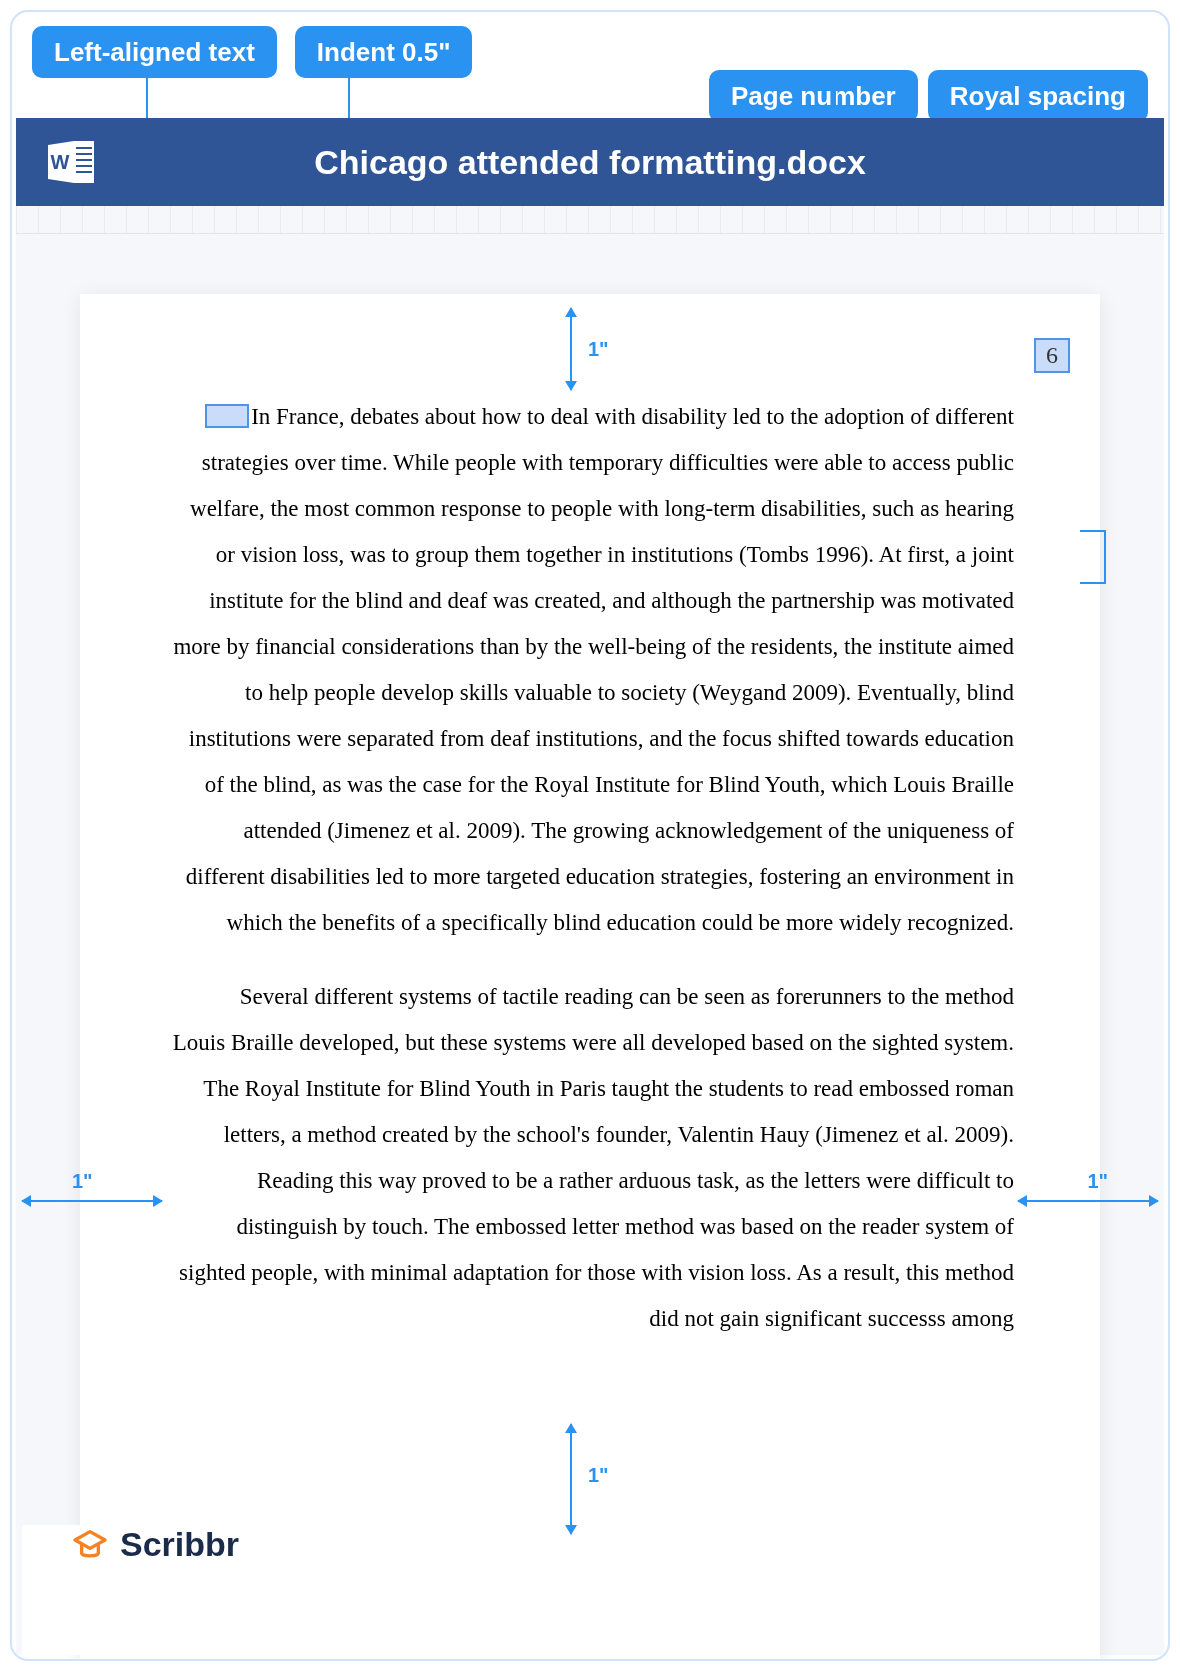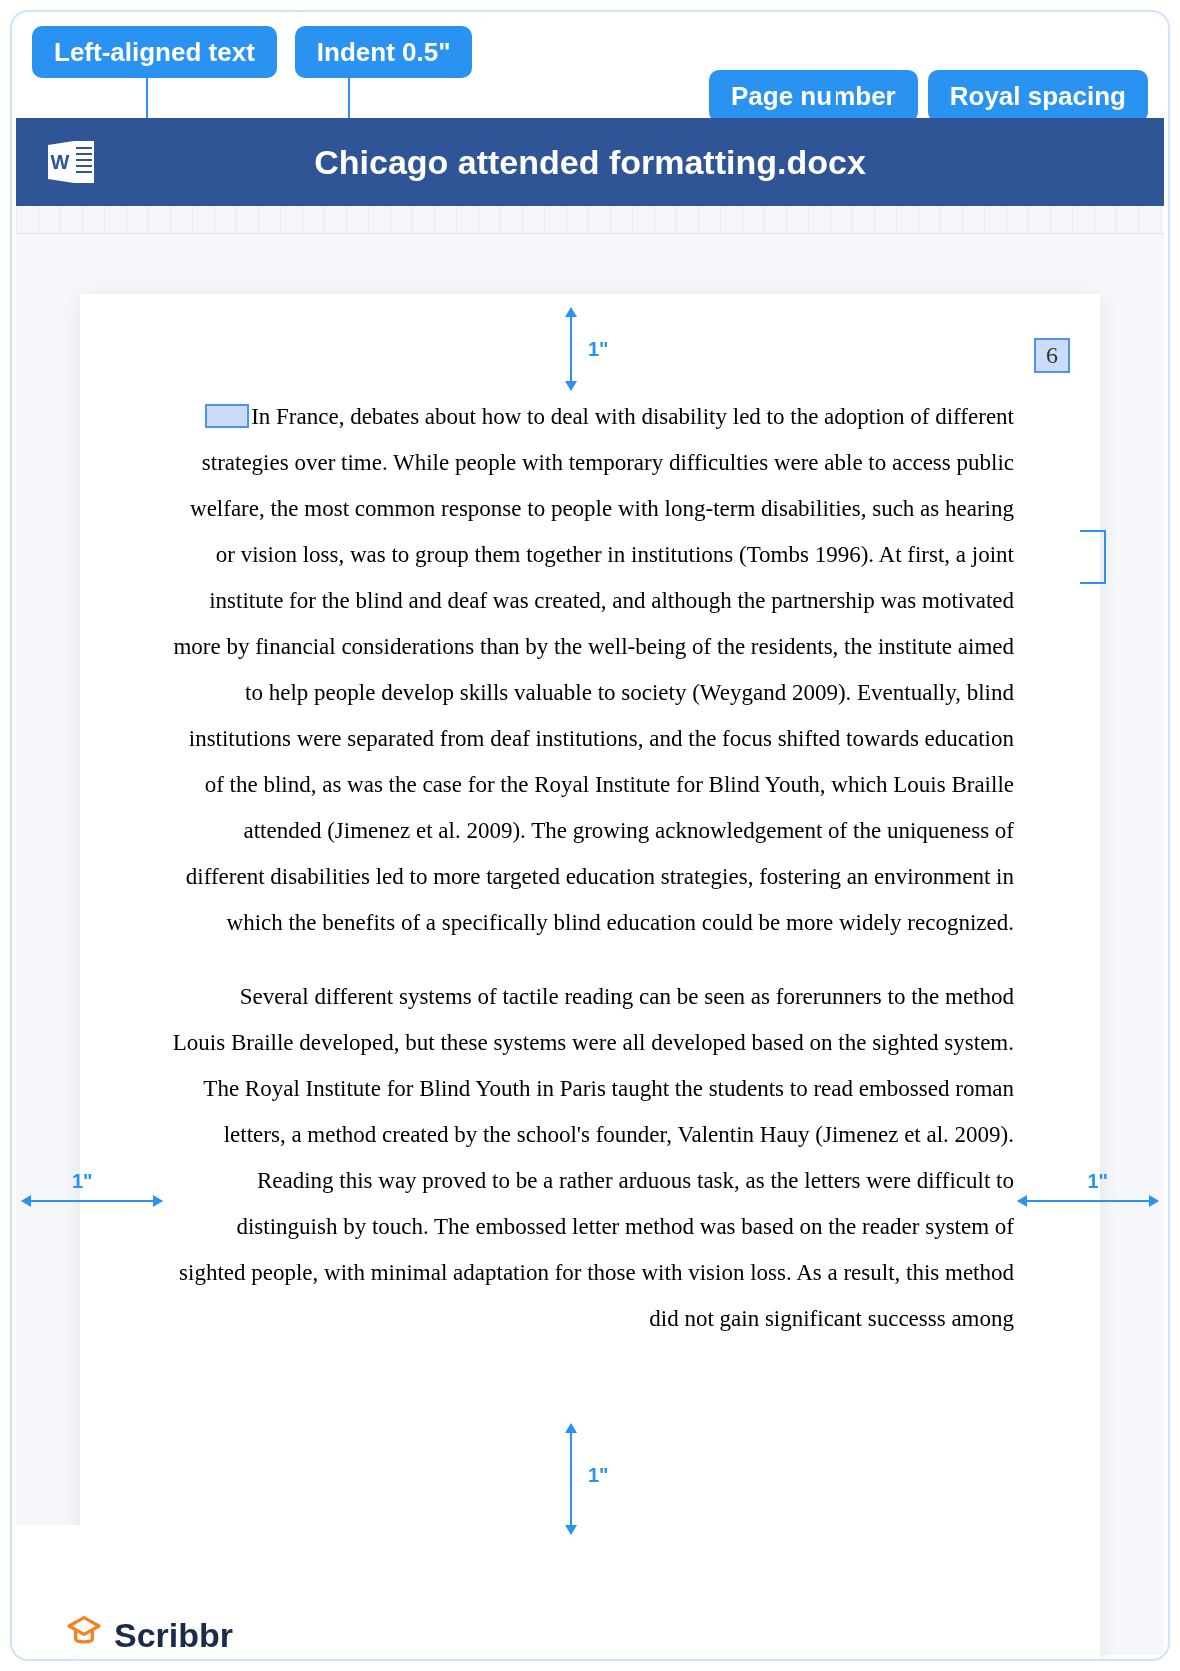--- a/index.html
+++ b/index.html
@@ -123,25 +123,25 @@
   .vline { width: 2px; }
   .hline { height: 2px; }
   .margin-label {
     position: absolute;
     color: #2a92f0;
     font-weight: 800;
     font-size: 20px;
   }
   .scribbr {
     position: absolute;
-    left: 0; bottom: 0;
+    left: 6px; bottom: 0;
     width: 300px; height: 130px;
     background: #fff;
     display: flex;
-    align-items: flex-end;
+    align-items: flex-start;
     padding-left: 48px;
   }
   .scribbr::after{
     content:"";
     position:absolute;
     right:-50px; top:0;
     width:100px; height:100%;
     background:#fff;
     transform: skewX(-20deg);
     border-right: 0;

